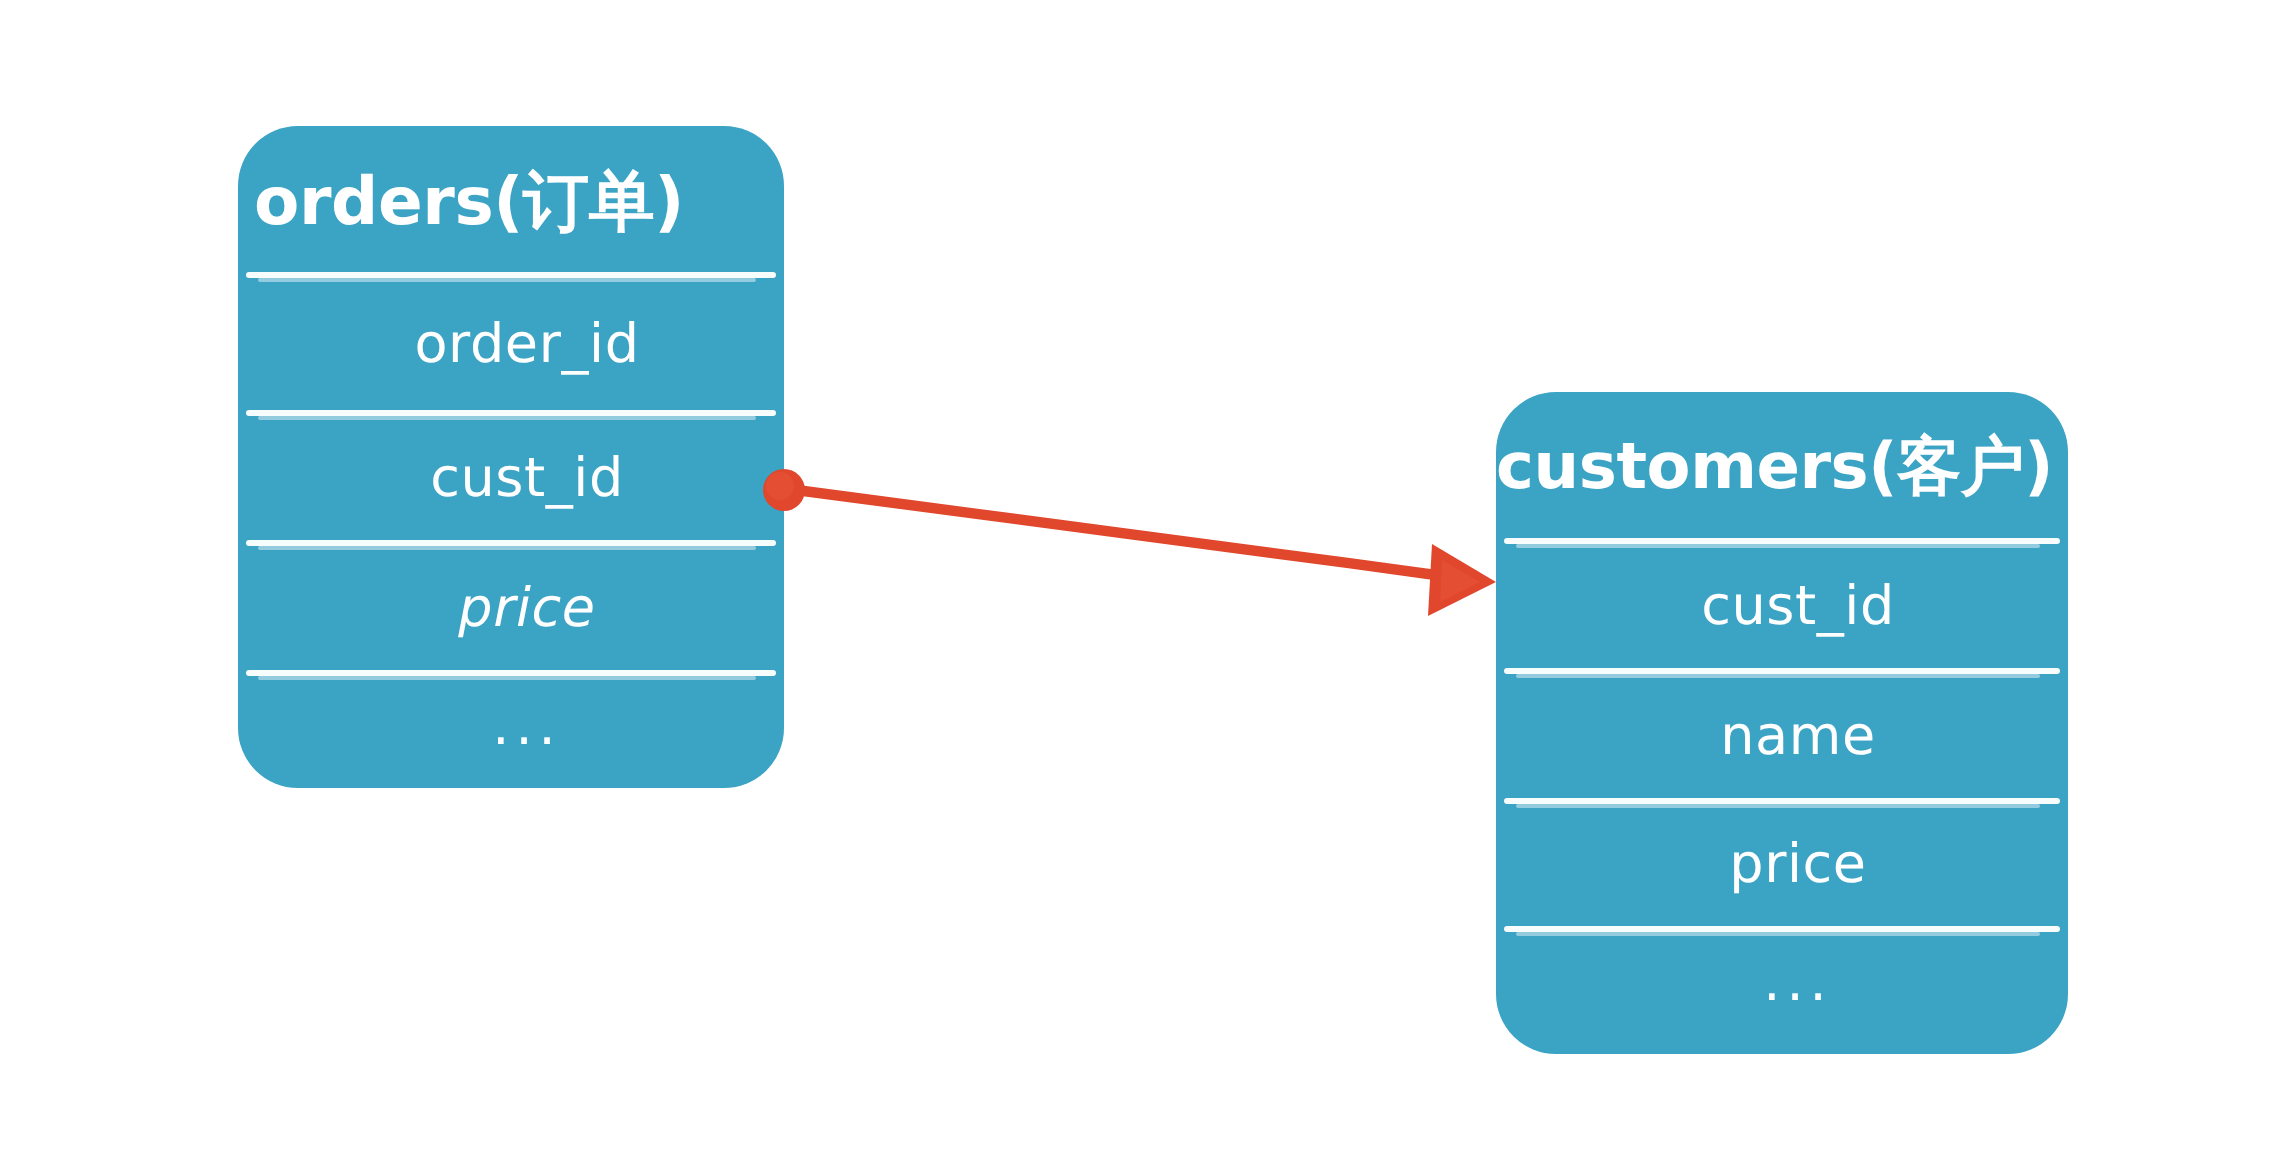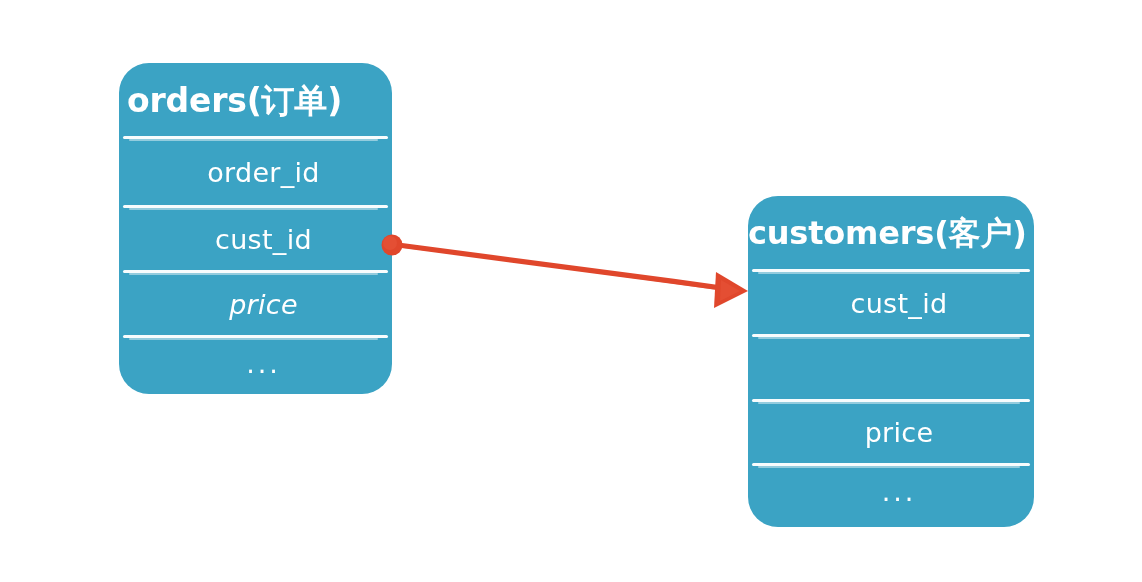--- a/index.html
+++ b/index.html
@@ -158,20 +158,21 @@
   <div class="table-box" id="customers-table">
     <div class="table-title">customers(客户)</div>
 
     <div class="divider" style="top:73px;"></div>
     <div class="divider" style="top:138px;"></div>
     <div class="divider" style="top:203px;"></div>
     <div class="divider" style="top:267px;"></div>
 
     <div class="field-row" style="top:78px; height:60px; line-height:60px;">cust_id</div>
 
+    <div class="field-row" style="top:142px; height:61px; line-height:61px;">name</div>
 
     <div class="field-row" style="top:207px; height:60px; line-height:60px;">price</div>
 
     <div class="field-row ellipsis-row" style="top:271px; height:56px; line-height:50px;">...</div>
   </div>
 
   <svg id="connector" viewBox="0 0 1142 582">
 
     <path d="M 398 245 C 500 258, 620 274, 736 290" fill="none" stroke="#e0472c" stroke-width="5.2" stroke-linecap="round"></path>
     <path d="M 404 247 C 505 259, 625 276, 733 291" fill="none" stroke="#e0472c" stroke-width="2" opacity="0.55" stroke-linecap="round"></path>

